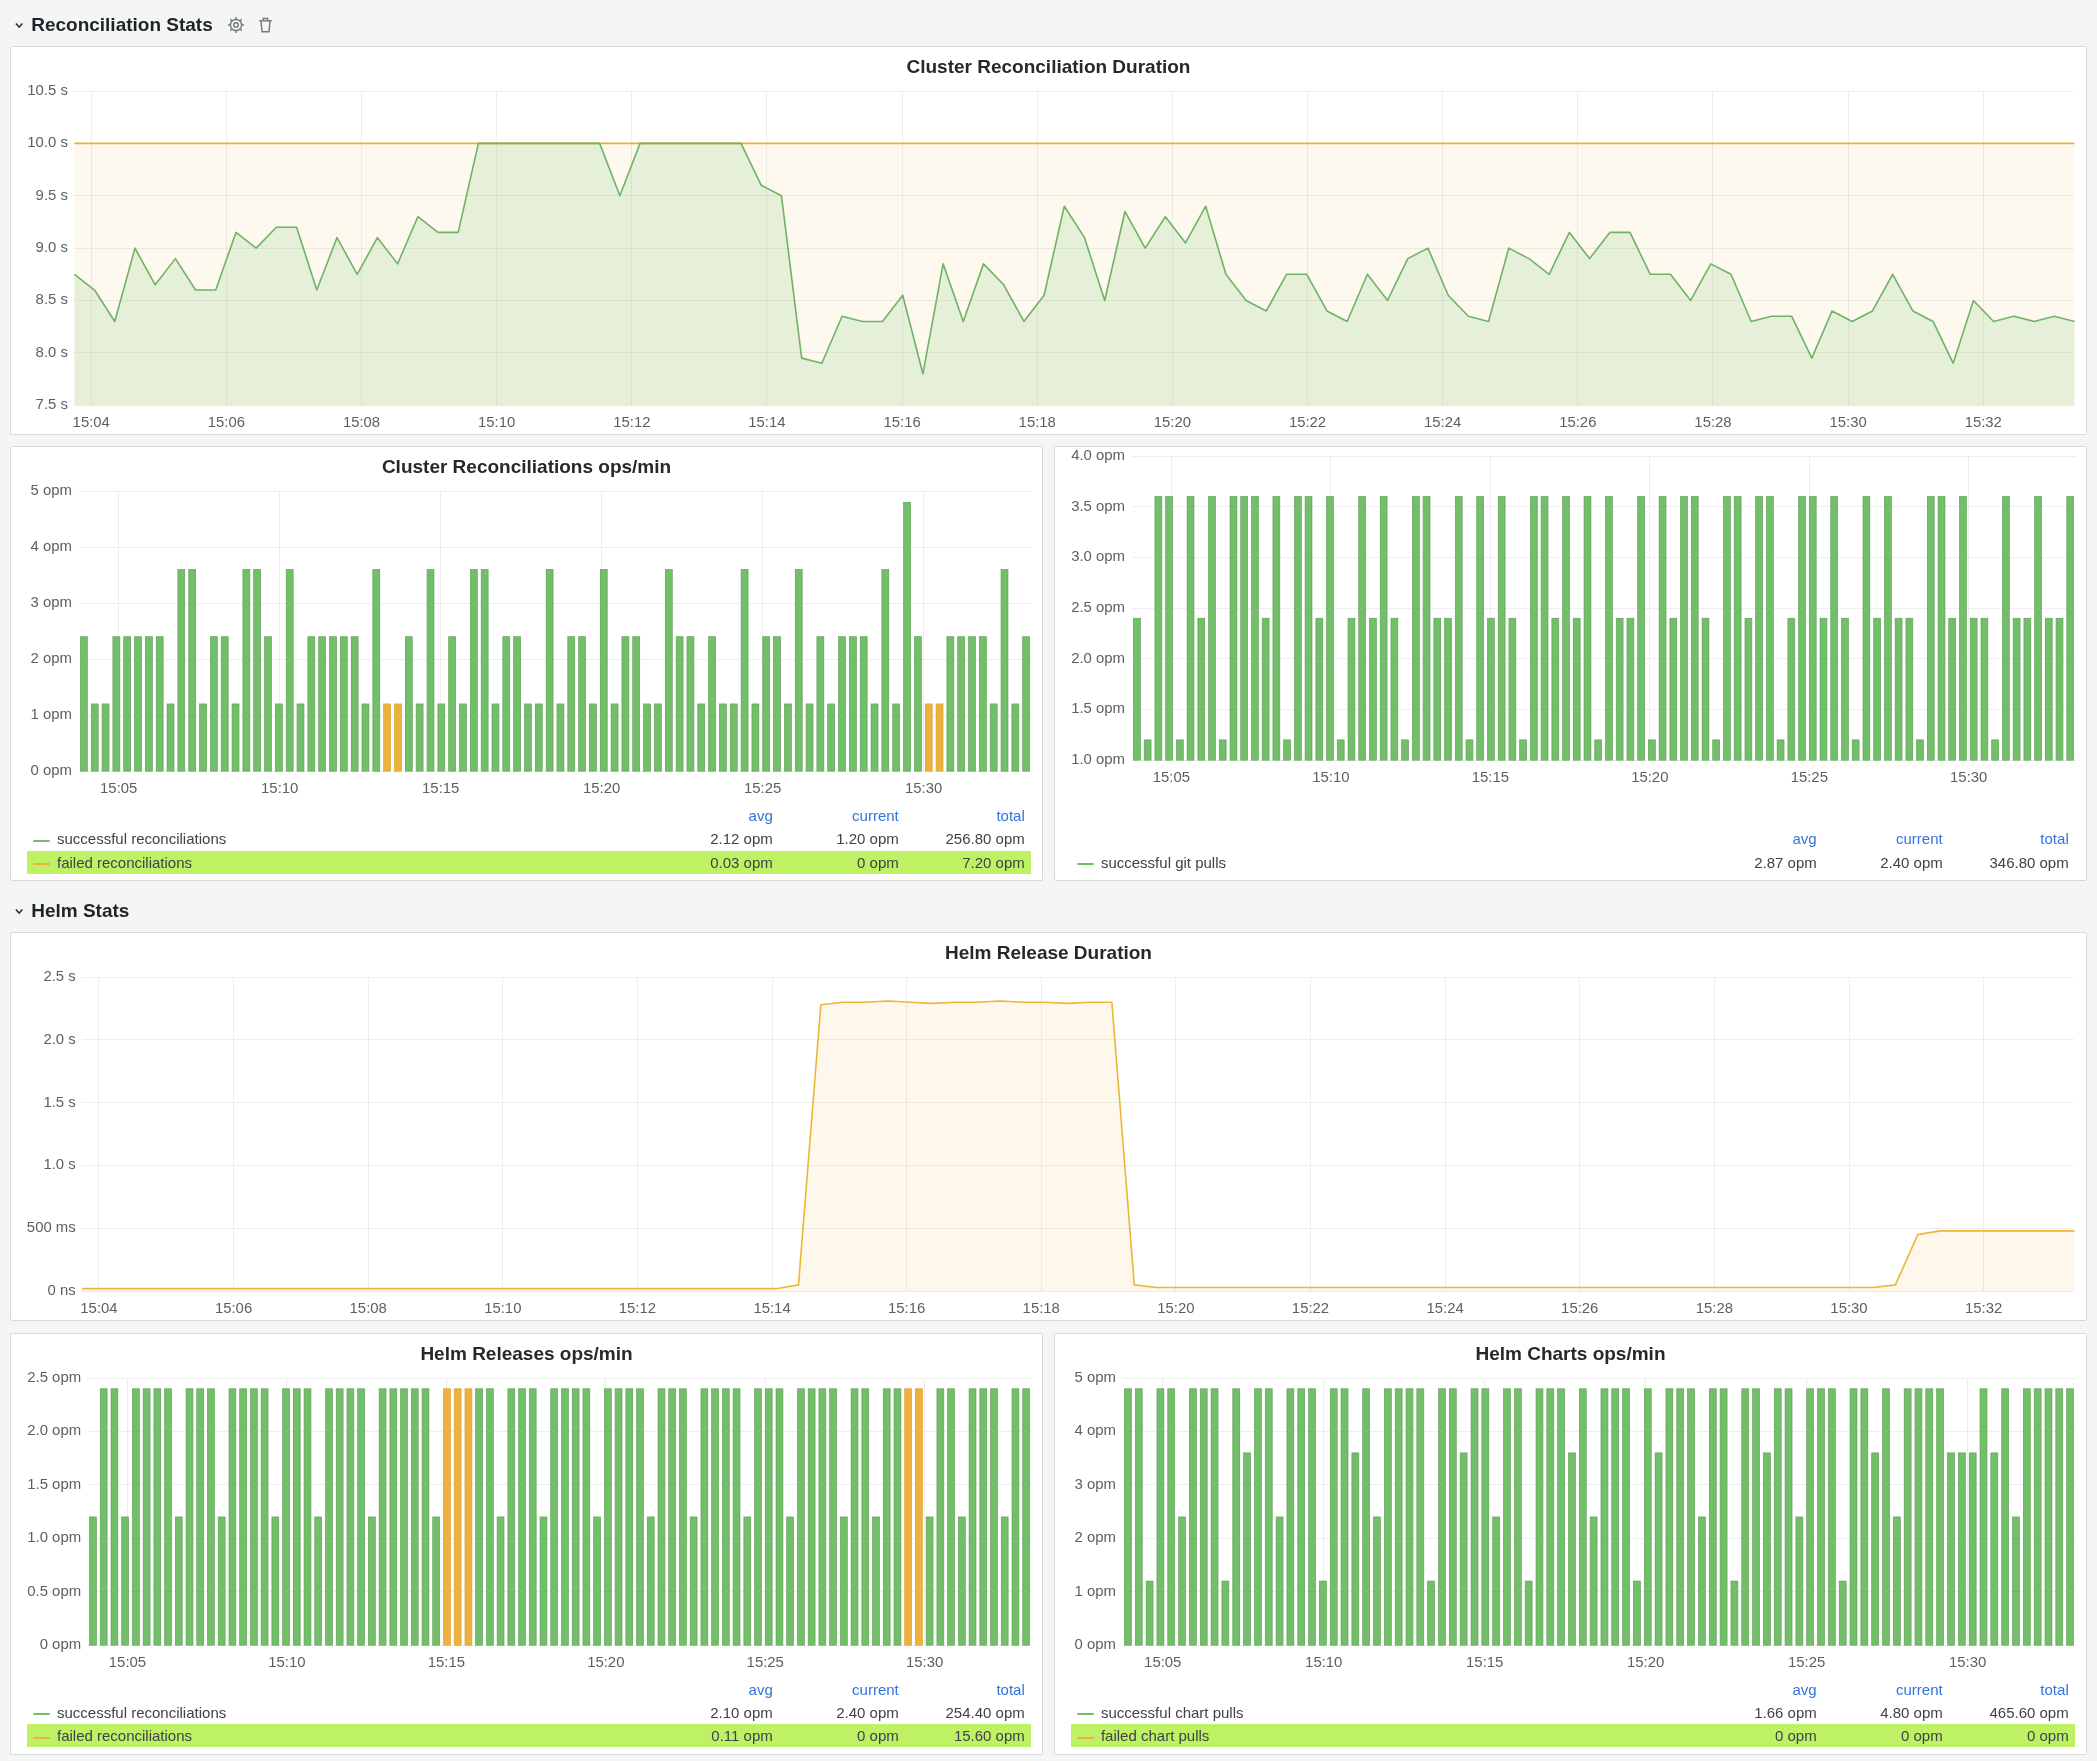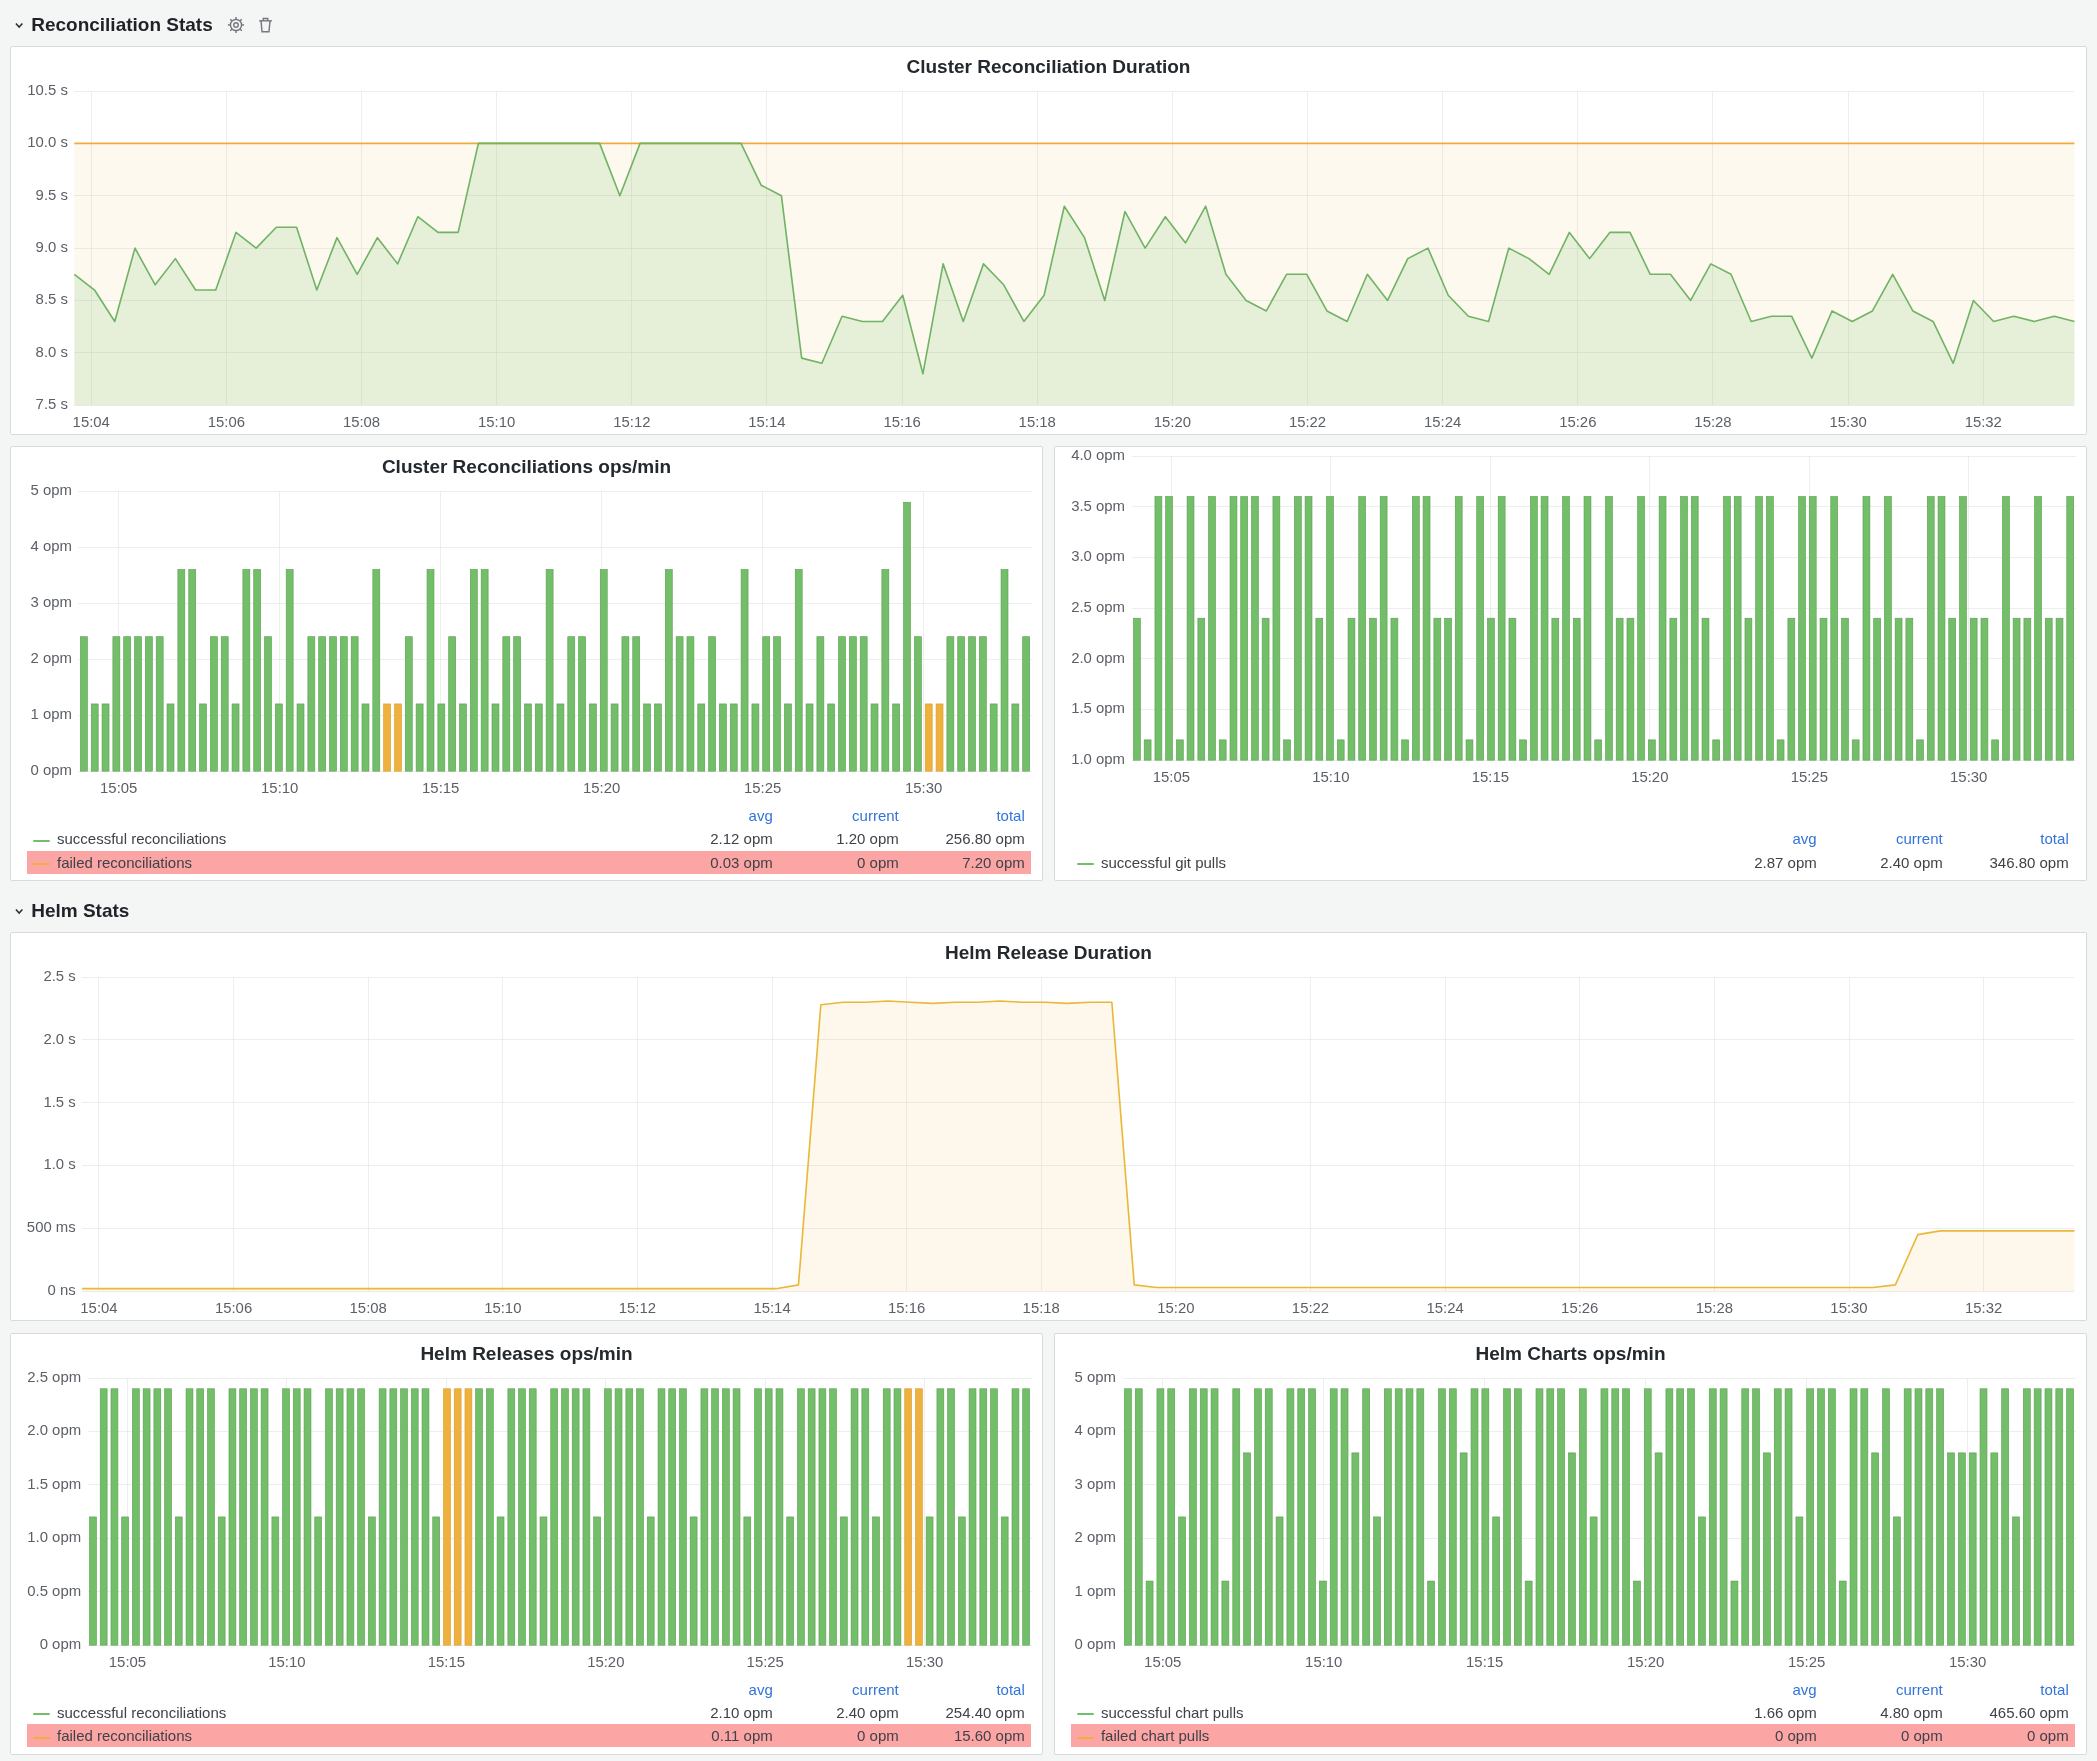--- a/index.html
+++ b/index.html
@@ -23,21 +23,21 @@
   .chart{flex:1 1 auto;min-height:0;position:relative;}
   .chart svg{position:absolute;left:0;top:0;}
   .chart text{font-family:"Liberation Sans",sans-serif;font-size:23px;fill:#5b5f66;}
   .grid{stroke:#e4e5e8;stroke-width:1;shape-rendering:crispEdges;}
   .legend{flex:0 0 auto;padding:1.3px 10.4px 6.5px 15.6px;}
   table.legend-table{width:100%;border-collapse:collapse;font-size:15px;color:#3f4248;}
   .lg-head td{color:#3274d9;text-align:right;padding:3.2px 6.5px;}
   .lg-head td:first-child{text-align:left;}
   .lg-label{text-align:left;padding:3.2px 6.5px;white-space:nowrap;cursor:pointer;}
   .lg-v{text-align:right;width:113px;padding:3.2px 6.5px;white-space:nowrap;}
-  .lg-row.alt{background:#fca5a5;}
+  .lg-row.alt{background:#bef264;}
   .lg-mark{display:inline-block;width:17px;height:1.9px;border-radius:1.3px;
            margin-right:6.5px;vertical-align:2.6px;}
 </style>
 </head>
 <body>
 
 <div class="page">
 
   <div class="section-header">
     <span class="chev">

